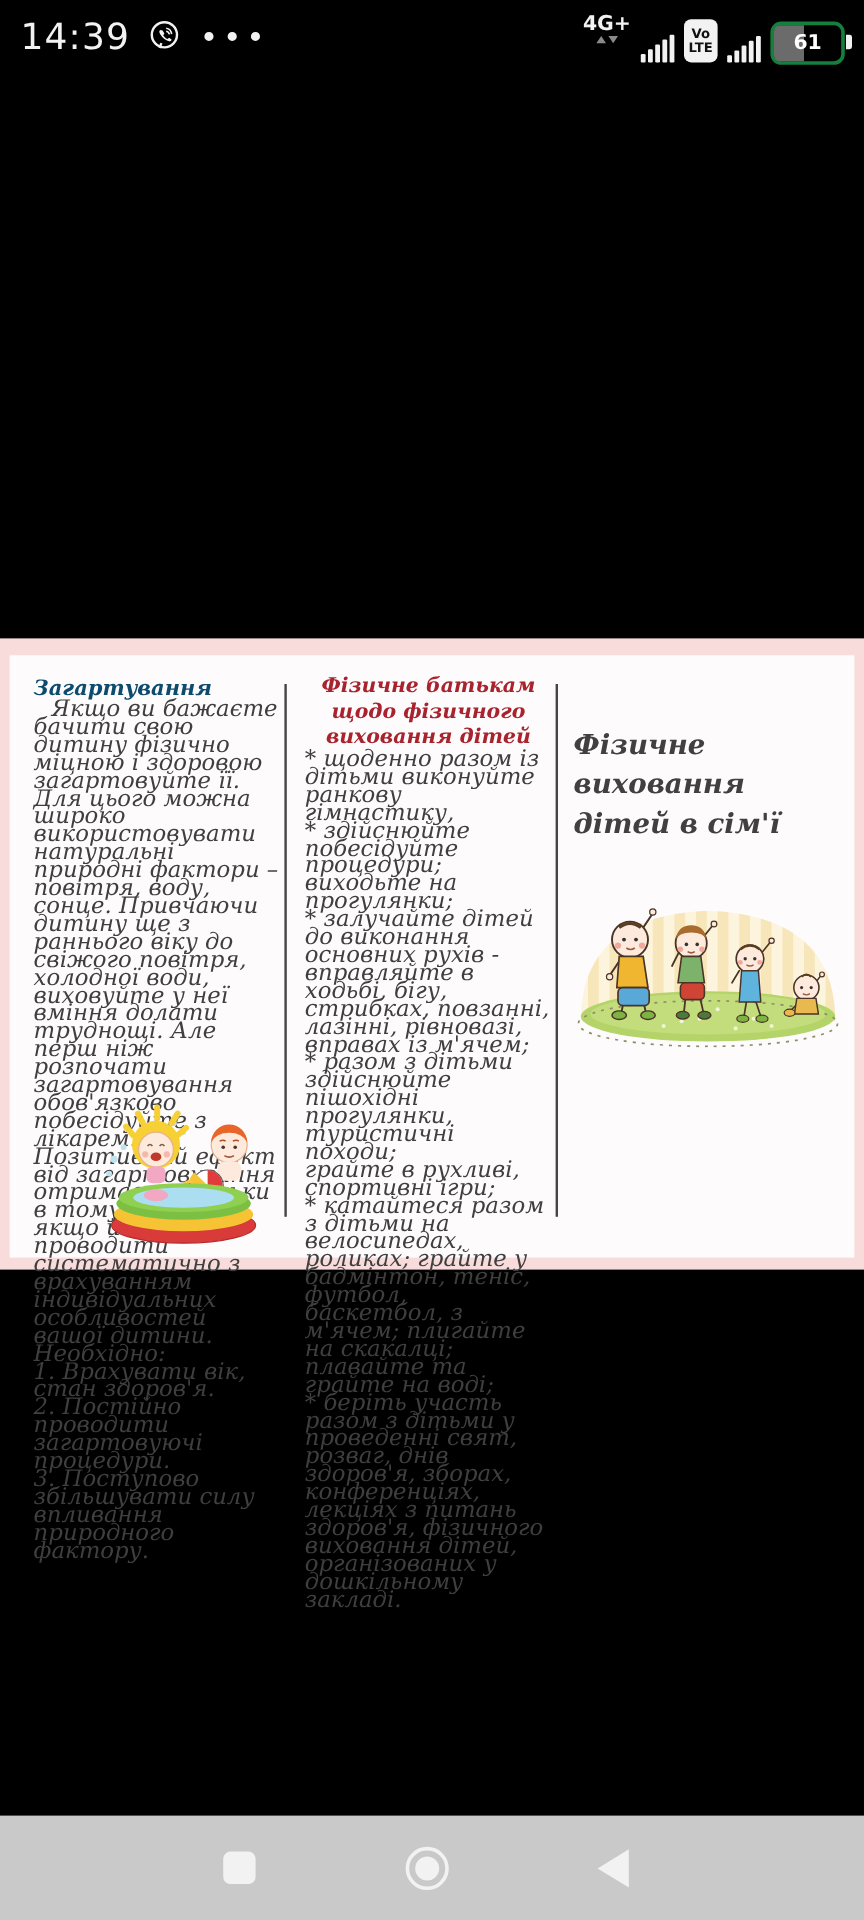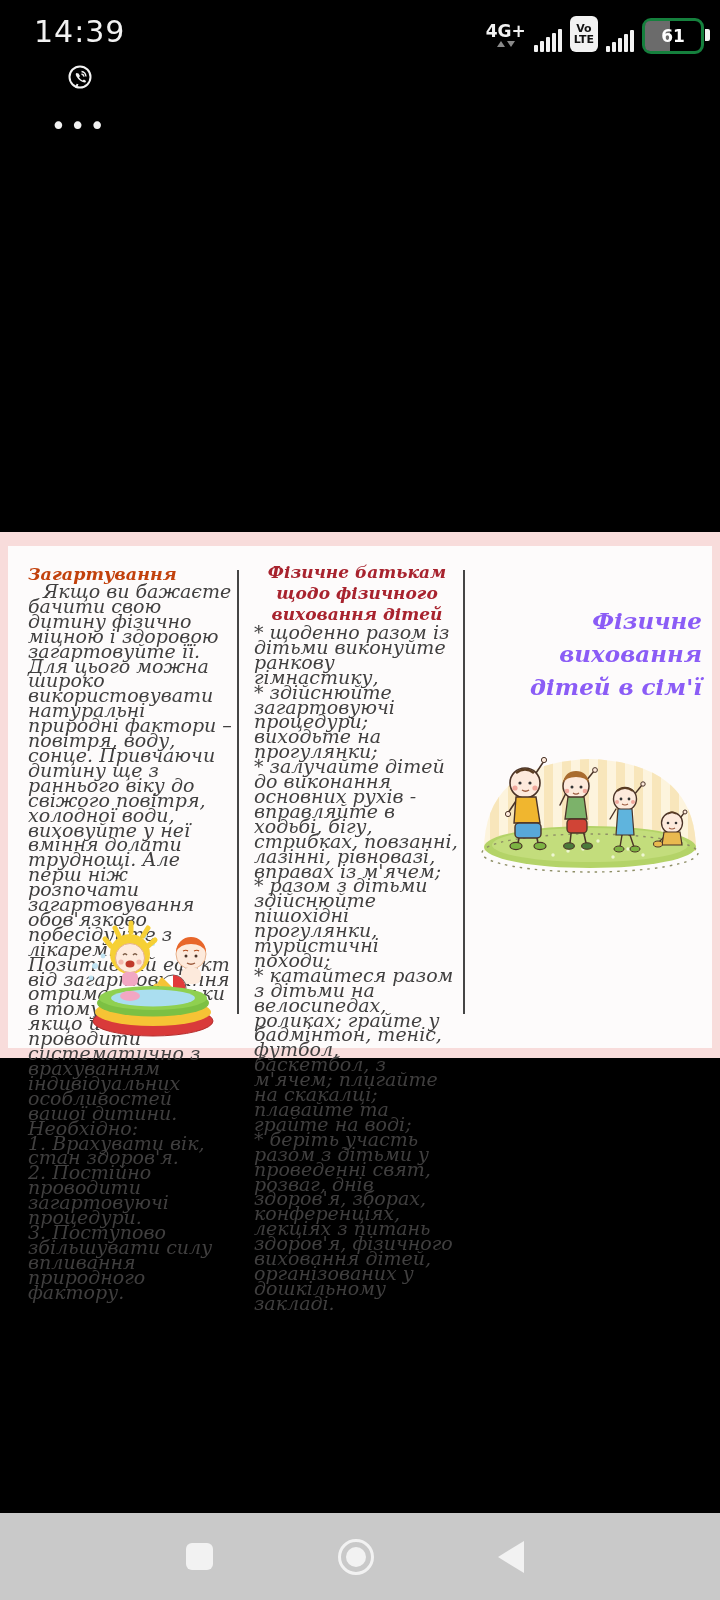--- a/index.html
+++ b/index.html
@@ -1,25 +1,25 @@
 <!DOCTYPE html>
 <html><head>
 <meta charset="utf-8">
 <style>
   html,body{margin:0;padding:0;background:#000;}
   #screen{position:relative;width:720px;height:1600px;background:#000;overflow:hidden;
           font-family:"DejaVu Sans",sans-serif;}
 
   
   .statusbar{position:absolute;top:0;left:0;width:720px;height:70px;background:#000;color:#fff;}
-  .sb-left{position:absolute;left:34px;top:14px;display:flex;align-items:center;gap:14px;flex-direction:column;}
+  .sb-left{position:absolute;left:17px;top:14px;display:flex;align-items:center;gap:14px;}
   .sb-time{font-size:30px;letter-spacing:1px;color:#f2f2f2;}
   .sb-dots{font-size:26px;letter-spacing:4px;color:#f2f2f2;}
   .sb-right{position:absolute;right:16px;top:12px;display:flex;align-items:flex-end;gap:8px;height:44px;}
-  .net-block{display:flex;flex-direction:column;align-items:center;margin-bottom:9px;}
+  .net-block{display:flex;flex-direction:column;align-items:center;margin-bottom:20px;}
   .net-type{font-size:17px;font-weight:bold;color:#f2f2f2;line-height:17px;}
   .net-arrows{display:flex;gap:2px;margin-top:1px;}
   .arr{width:0;height:0;border-left:4px solid transparent;border-right:4px solid transparent;}
   .arr.up{border-bottom:6px solid #8a8a8a;}
   .arr.down{border-top:6px solid #8a8a8a;}
   .bars{display:flex;align-items:flex-end;gap:2px;margin-bottom:4px;}
   .bars i{display:block;width:4px;background:#f2f2f2;border-radius:1px;}
   .volte{background:#f2f2f2;color:#111;border-radius:6px;padding:7px 4px;text-align:center;
          font-size:11px;font-weight:bold;line-height:11px;margin-bottom:4px;}
   .battery{position:relative;width:56px;height:30px;border:3px solid #15803d;border-radius:9px;
@@ -27,23 +27,23 @@
   .battery .fill{position:absolute;left:0;top:0;bottom:0;width:45%;background:#6b6b6b;border-radius:5px 0 0 5px;}
   .battery .pct{position:relative;color:#fff;font-size:17px;font-weight:bold;}
   .battery .tip{position:absolute;right:-9px;top:8px;width:5px;height:12px;background:#f2f2f2;border-radius:0 2px 2px 0;}
 
   
   .doc{position:absolute;top:532px;left:0;width:720px;height:526px;background:#f8dcdb;}
   .page{position:absolute;top:14px;left:8px;right:8px;bottom:10px;background:#fdfbfb;}
   .col{position:absolute;color:#403f3f;font-family:"DejaVu Serif",serif;font-style:italic;}
   .col p{margin:0;}
   .body-txt{font-size:19px;line-height:14.9px;}
-  .h-left{font-size:17.5px;font-weight:bold;color:#c2410c;margin:0 0 11px 10px;}
+  .h-left{font-size:17.5px;font-weight:bold;color:#0c4a6e;margin:0 0 11px 10px;}
   .h-mid{font-size:17px;font-weight:bold;color:#a8232e;text-align:center;line-height:21px;margin:0 0 13px 0;}
-  .h-right{font-size:23px;font-weight:bold;color:#8b5cf6;text-align:right;line-height:33px;margin:0;}
+  .h-right{font-size:23px;font-weight:bold;color:#404040;text-align:left;line-height:33px;margin:0;}
   .indent{text-indent:15px;}
   .divider{position:absolute;width:2px;background:#454545;}
   .list-item{margin:0;}
 
   
   .navbar{position:absolute;left:0;top:1513px;width:720px;height:87px;background:#c9c9c9;}
   .nav-recents{position:absolute;left:186px;top:30px;width:27px;height:27px;background:#f2f2f2;border-radius:6px;}
   .nav-home{position:absolute;left:338px;top:26px;width:30px;height:30px;border:3px solid #f2f2f2;border-radius:50%;
             display:flex;align-items:center;justify-content:center;}
   .nav-home .inner{width:20px;height:20px;background:#f2f2f2;border-radius:50%;}
@@ -160,23 +160,24 @@
           <ellipse cx="80" cy="80" rx="42" ry="8.5" fill="#aadef0"></ellipse>
           <ellipse cx="57" cy="78" rx="10" ry="5" fill="#f2a7c3"></ellipse>
         </svg>
       </div>
 
       <div class="divider" style="left:229px;top:24px;height:444px;"></div>
 
       <div class="col" style="left:246px;top:16px;width:206px;">
         <p class="h-mid">Фізичне батькам щодо фізичного виховання дітей</p>
         <p class="body-txt">* щоденно разом із дітьми виконуйте ранкову гімнастику,</p>
-        <p class="body-txt">* здійснюйте загартовуючі процедури; виходьте на прогулянки;</p>
+        <p class="body-txt">* здійснюйте побесідуйте процедури; виходьте на прогулянки;</p>
         <p class="body-txt">* залучайте дітей до виконання основних рухів - вправляйте в ходьбі, бігу, стрибках, повзанні, лазінні, рівновазі, вправах із м'ячем;</p>
         <p class="body-txt">* разом з дітьми здійснюйте пішохідні прогулянки, туристичні походи;</p>
+        <p class="body-txt">грайте в рухливі, спортивні ігри;</p>
         <p class="body-txt">* катайтеся разом з дітьми на велосипедах, роликах; грайте у бадмінтон, теніс, футбол, баскетбол, з м'ячем; плигайте на скакалці; плавайте та грайте на воді;</p>
         <p class="body-txt">* беріть участь разом з дітьми у проведенні свят, розваг, днів здоров'я, зборах, конференціях, лекціях з питань здоров'я, фізичного виховання дітей, організованих у дошкільному закладі.</p>
       </div>
 
       <div class="divider" style="left:455px;top:24px;height:444px;"></div>
 
       <div class="col" style="left:470px;top:58px;width:224px;">
         <p class="h-right">Фізичне виховання дітей в сім'ї</p>
         <div style="margin-top:28px;">
           <svg width="224" height="142" viewBox="0 0 224 142">

